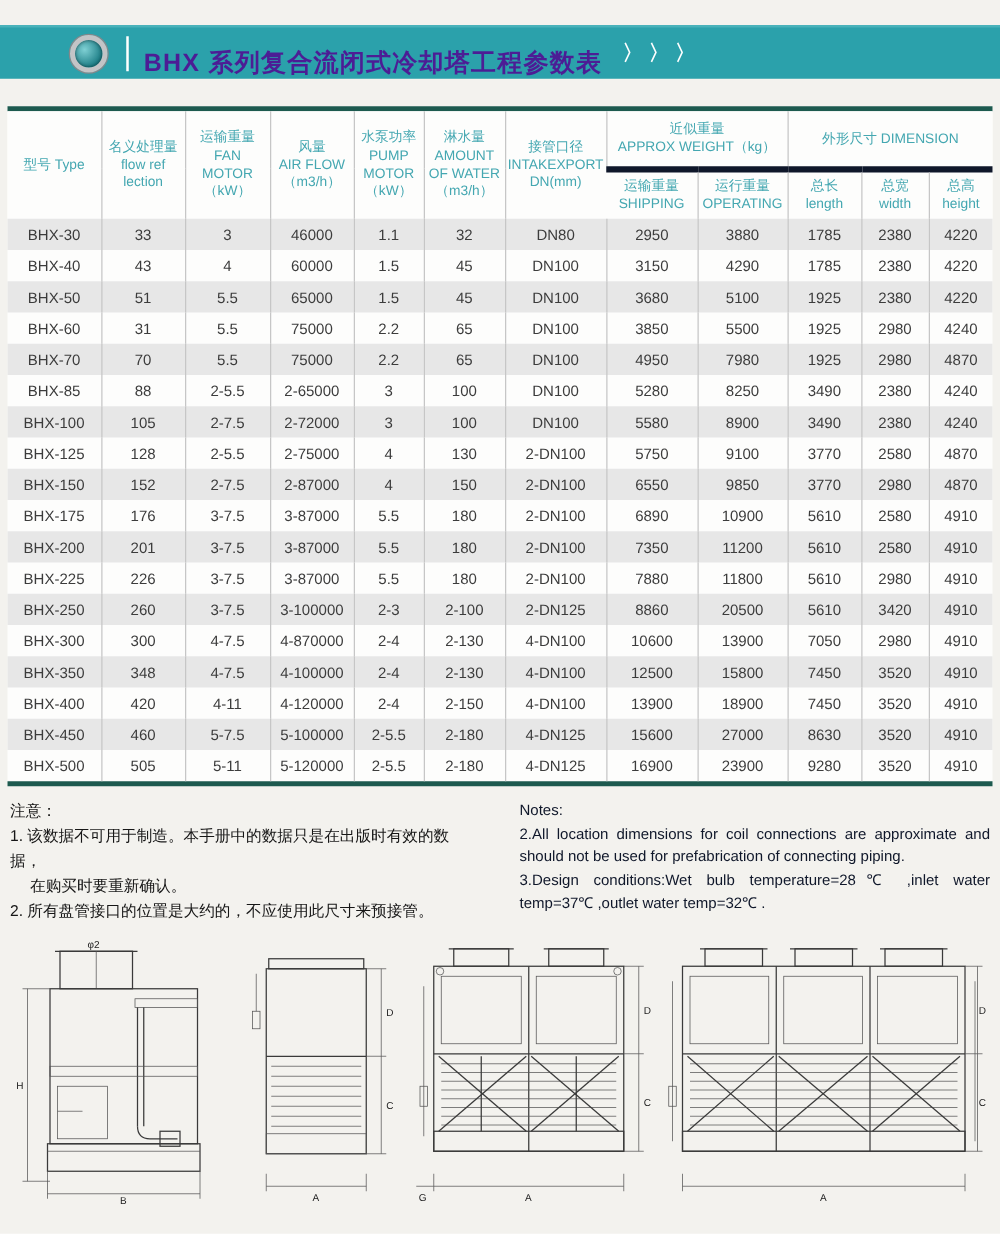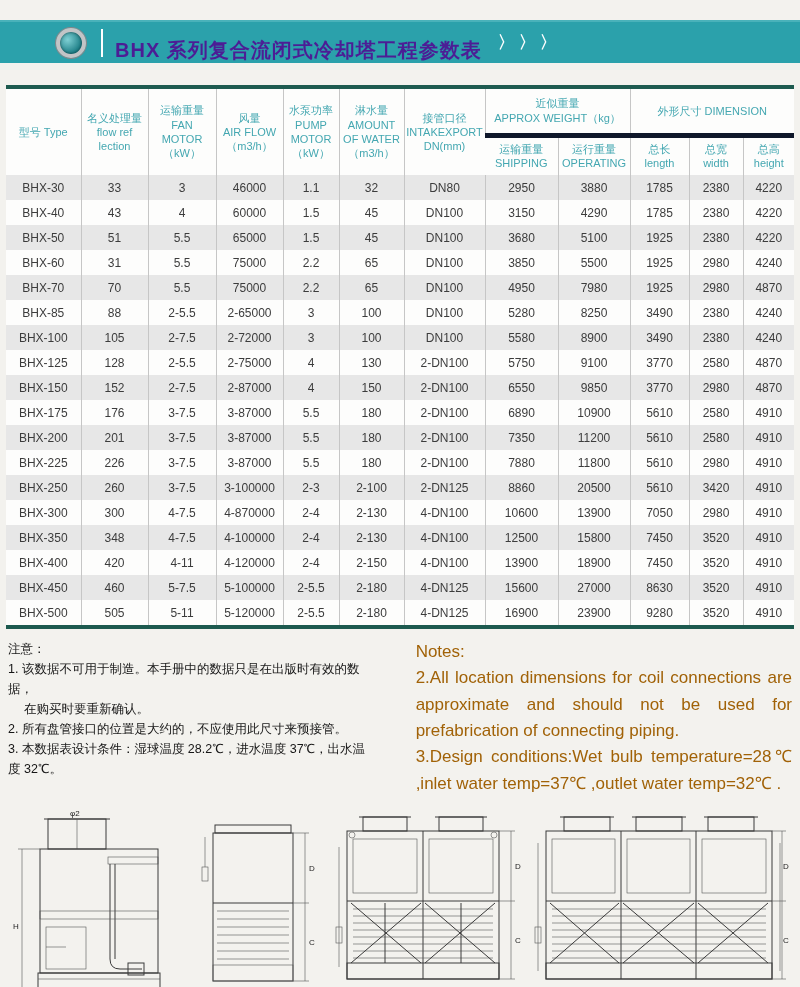--- a/index.html
+++ b/index.html
@@ -49,21 +49,21 @@
     height:25px; border-left:1px solid #c6c6c6; padding:0 1px;
   }
   tr.alt td { background:#e7e7e7; }
 
   
   .notes {
     display:flex; margin:10px 8px 0 8px; gap:18px;
   }
   .notes-cn { width:49%; font-size:12.5px; line-height:1.6; color:#161616; }
   .notes-cn .indent { padding-left:16px; }
-  .notes-en { width:51%; font-size:17px; line-height:1.55; color:#a16207; text-align:justify;margin-left:28px; }
+  .notes-en { width:51%; font-size:12px; line-height:1.55; color:#0f172a; text-align:justify;margin-left:28px; }
 
   
   .drawings {
     display:flex; justify-content:space-between; align-items:flex-end;
     margin:10px 10px 0 10px;
   }
   .drawings svg { display:block; }
   .dline { stroke:#3a3a3a; stroke-width:1; fill:none; }
   .dthin { stroke:#555; stroke-width:0.6; fill:none; }
   .dtext { font-size:8px; fill:#222; font-family:"Liberation Sans",sans-serif; }
@@ -390,21 +390,20 @@
       </tbody>
   </table>
 </div>
 
 <div class="notes">
   <div class="notes-cn">
     <div>注意：</div>
     <div>1. 该数据不可用于制造。本手册中的数据只是在出版时有效的数据，</div>
     <div class="indent">在购买时要重新确认。</div>
     <div>2. 所有盘管接口的位置是大约的，不应使用此尺寸来预接管。</div>
-    <div>3. 本数据表设计条件：湿球温度 28.2℃，进水温度 37℃，出水温度 32℃。</div>
   </div>
   <div class="notes-en">
     <div>Notes:</div>
     <div>2.All location dimensions for coil connections are approximate and should not be used for prefabrication of connecting piping.</div>
     <div>3.Design conditions:Wet bulb temperature=28℃ ,inlet water temp=37℃ ,outlet water temp=32℃ .</div>
   </div>
 </div>
 
 <div class="drawings">
 

